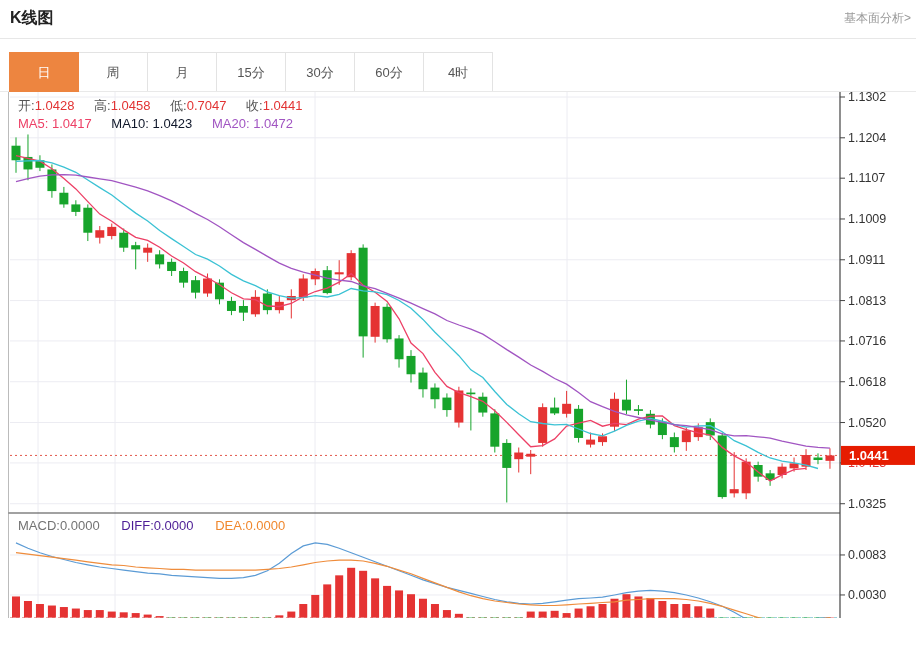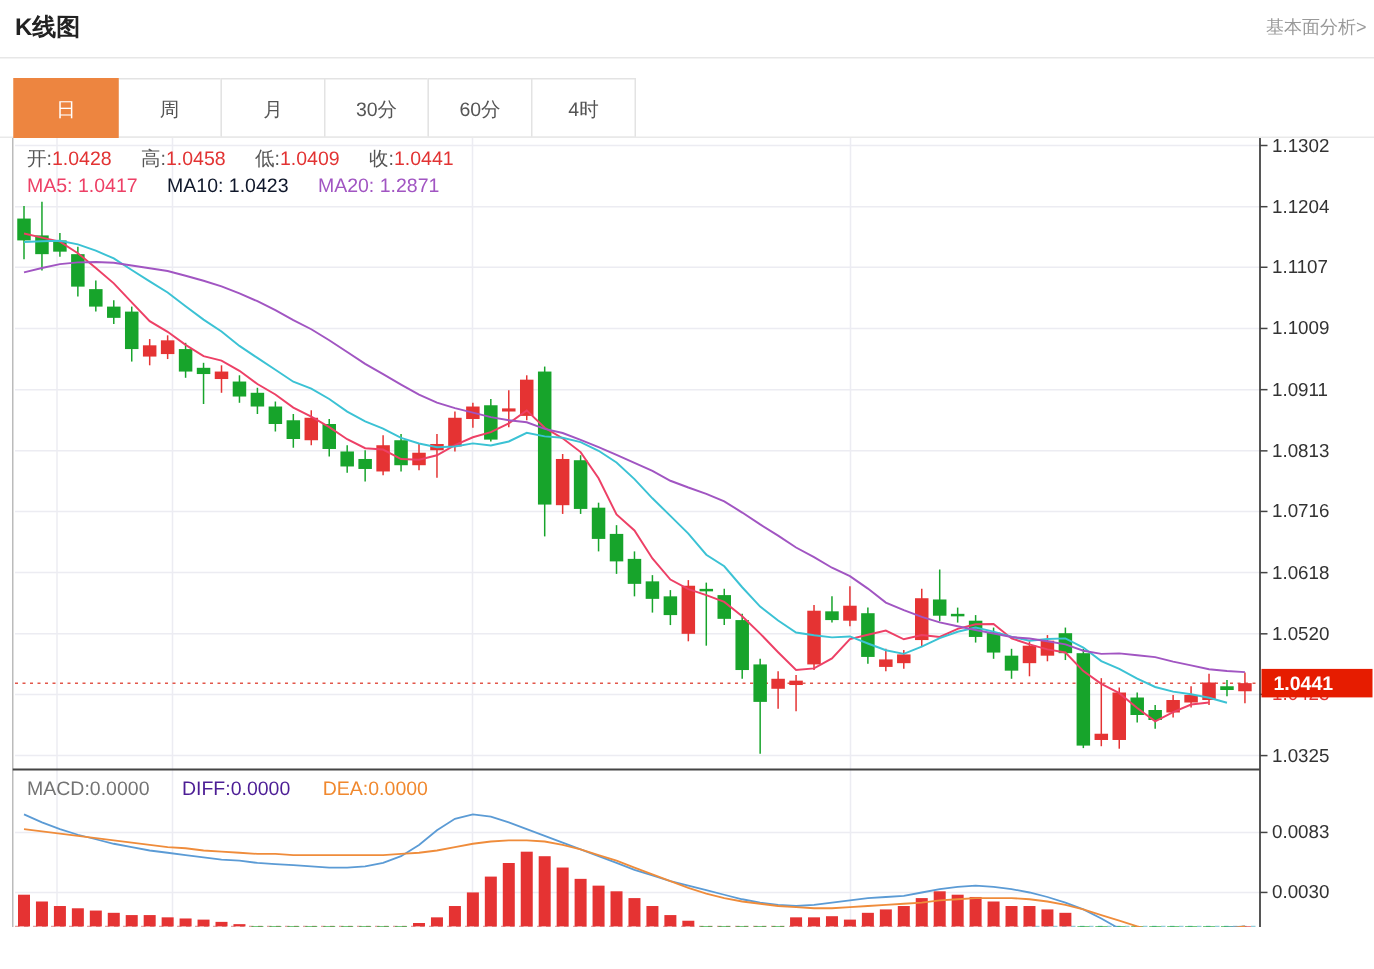--- a/index.html
+++ b/index.html
@@ -31,37 +31,38 @@
 
 <div id="app">
   <div class="page-title">K线图</div>
   <div class="fund-link">基本面分析&gt;</div>
   <div class="title-rule"></div>
 
   <div class="tabbar">
     <div class="tab active">日</div>
     <div class="tab">周</div>
     <div class="tab">月</div>
+    <div class="tab">15分</div>
     <div class="tab">30分</div>
     <div class="tab">60分</div>
     <div class="tab">4时</div>
   </div>
   <div class="tab-underline"></div>
 
   <div class="readout">
     <span class="lbl">开:</span><span class="val">1.0428</span>
     <span class="lbl">高:</span><span class="val">1.0458</span>
-    <span class="lbl">低:</span><span class="val">1.0409</span>
+    <span class="lbl">低:</span><span class="val">0.7047</span>
     <span class="lbl">收:</span><span class="val">1.0441</span>
   </div>
 
   <div class="ma-readout">
     <span class="ma5"><span>MA5:</span> <span>1.0417</span></span>
     <span class="ma10"><span>MA10:</span> <span>1.0423</span></span>
-    <span class="ma20"><span>MA20:</span> <span>1.2871</span></span>
+    <span class="ma20"><span>MA20:</span> <span>1.0472</span></span>
   </div>
 
   <div class="macd-readout">
     <span class="m-macd"><span>MACD:</span><span>0.0000</span></span>
     <span class="m-diff"><span>DIFF:</span><span>0.0000</span></span>
     <span class="m-dea"><span>DEA:</span><span>0.0000</span></span>
   </div>
 
   <svg id="chart-svg" width="916" height="646">
       <g>

